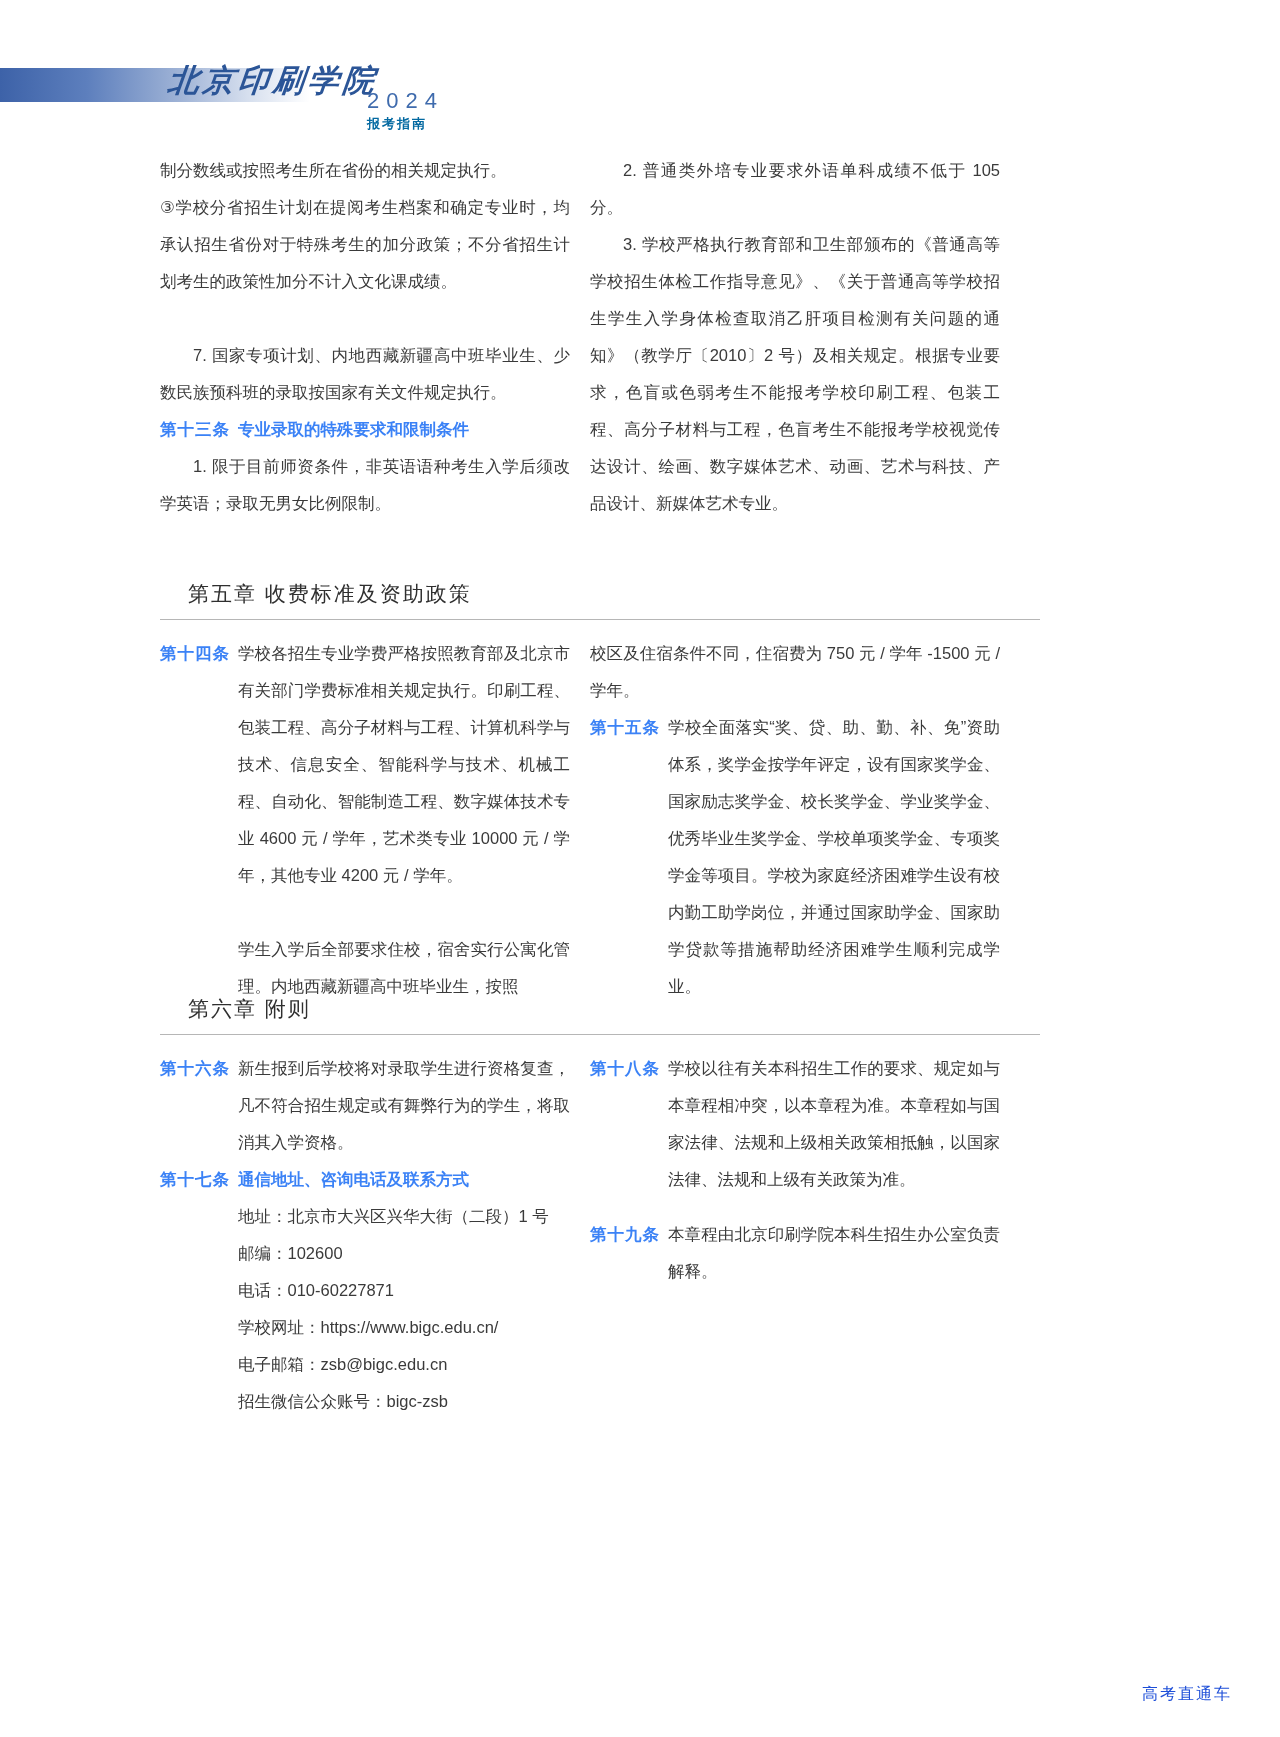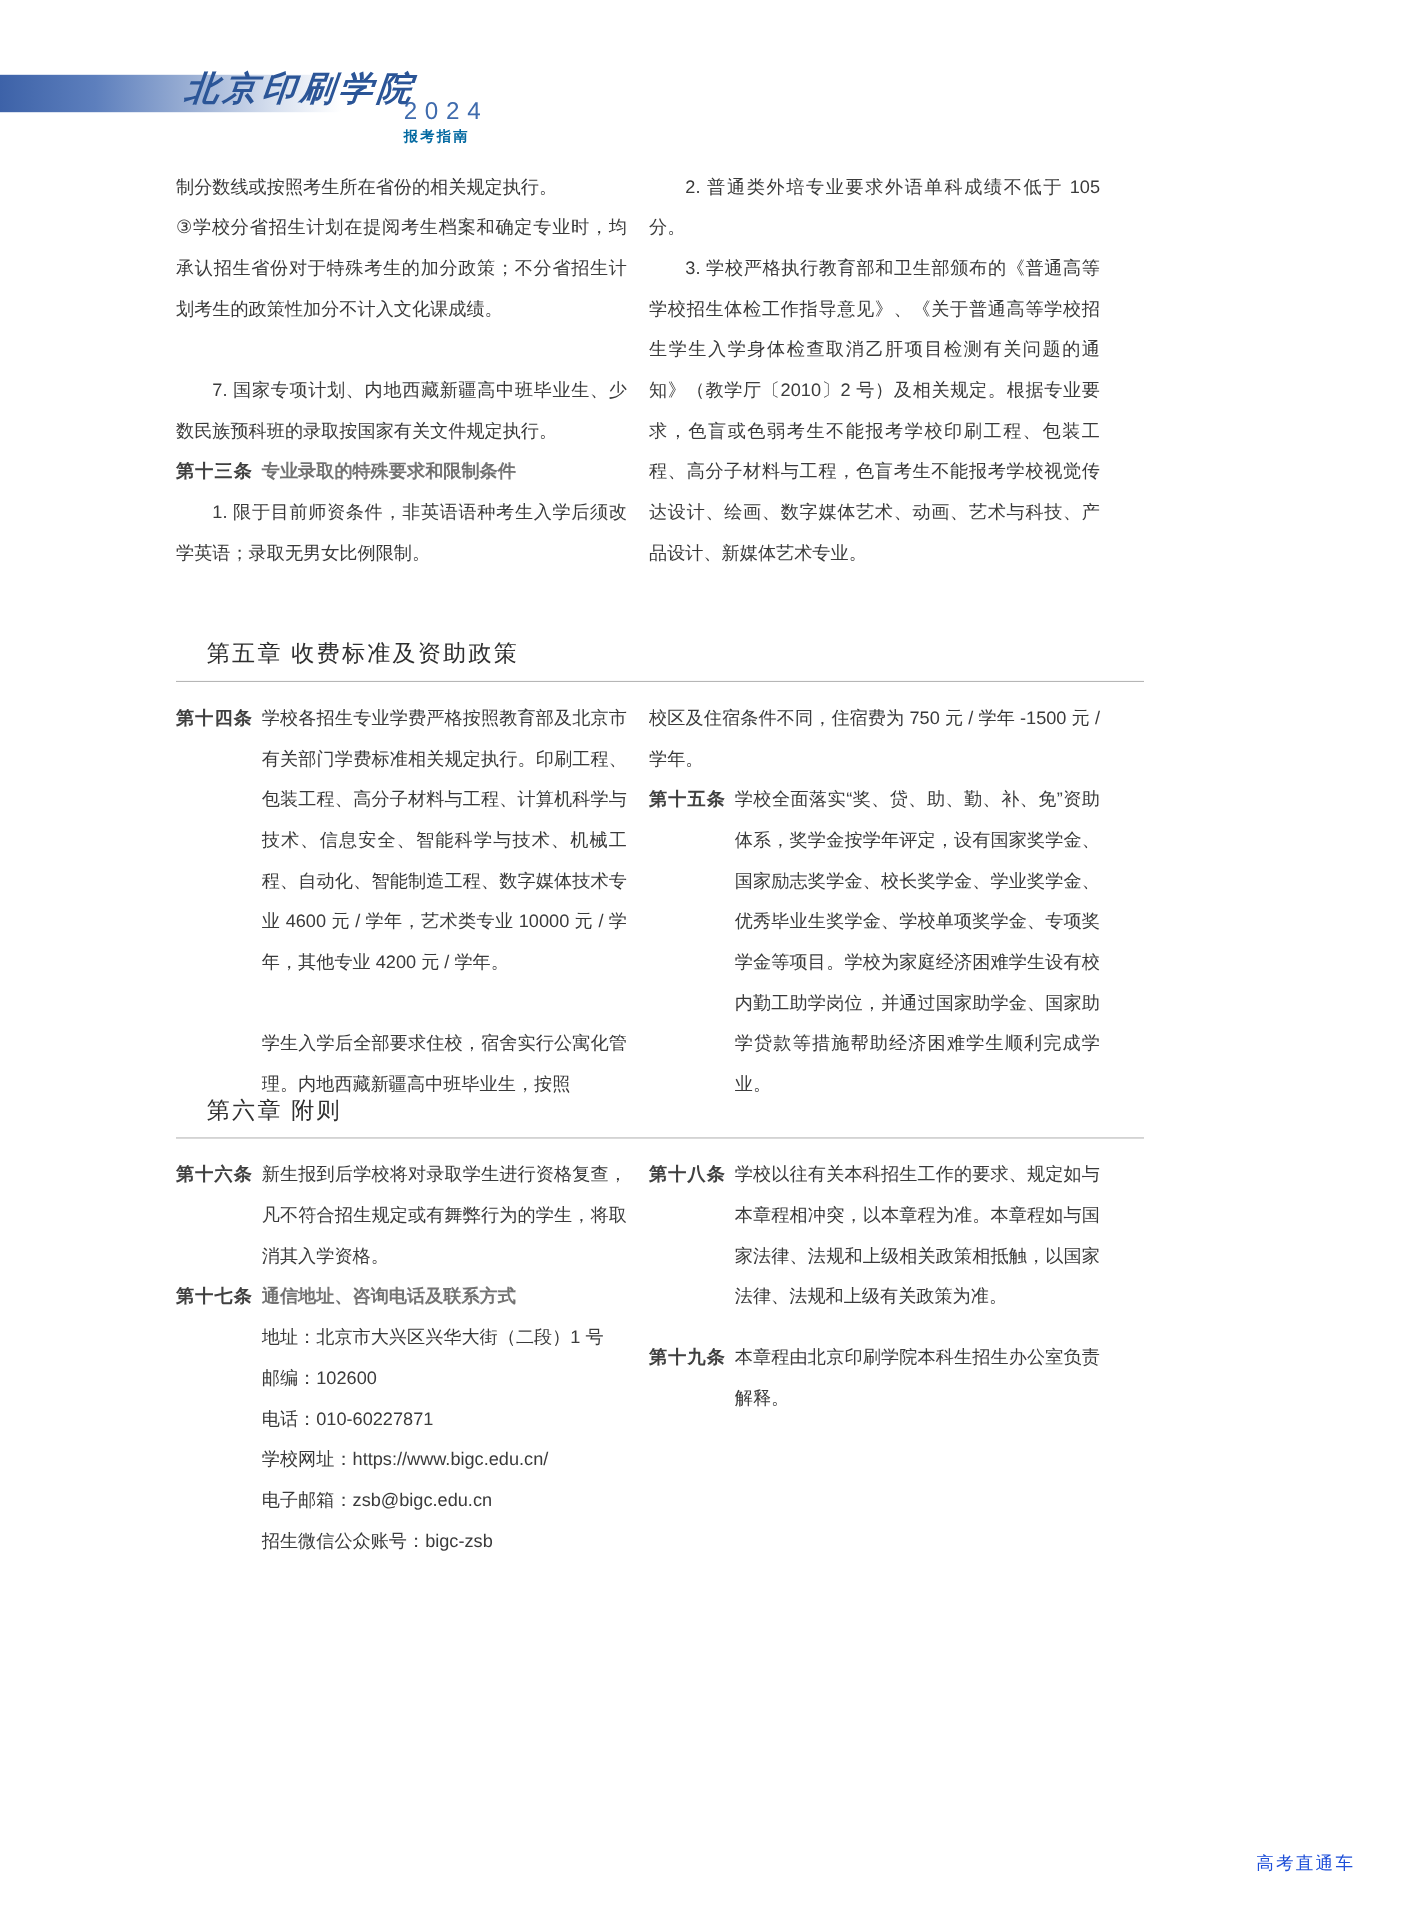--- a/index.html
+++ b/index.html
@@ -58,26 +58,26 @@
   }
   .indent{text-indent:2em;}
   .hang{
     padding-left:78px;
     text-indent:0;
     position:relative;
   }
   .hang .lbl{
     position:absolute;left:0;top:0;
     font-weight:bold;
-    color:#404040;
+    color:#3b82f6;
     letter-spacing:1px;
     white-space:nowrap;
   }
   .sub-hang{padding-left:78px;text-indent:0;}
-  .bold-inline{font-weight:bold;color:#737373;}
+  .bold-inline{font-weight:bold;color:#3b82f6;}
   .spacer{height:37px;}
   .small-gap{height:18px;}
 
   
   .chapter{position:absolute;left:160px;width:880px;}
   .chapter-title{
     font-size:21px;
     color:#2f2f2f;
     letter-spacing:2px;
     padding-left:28px;

